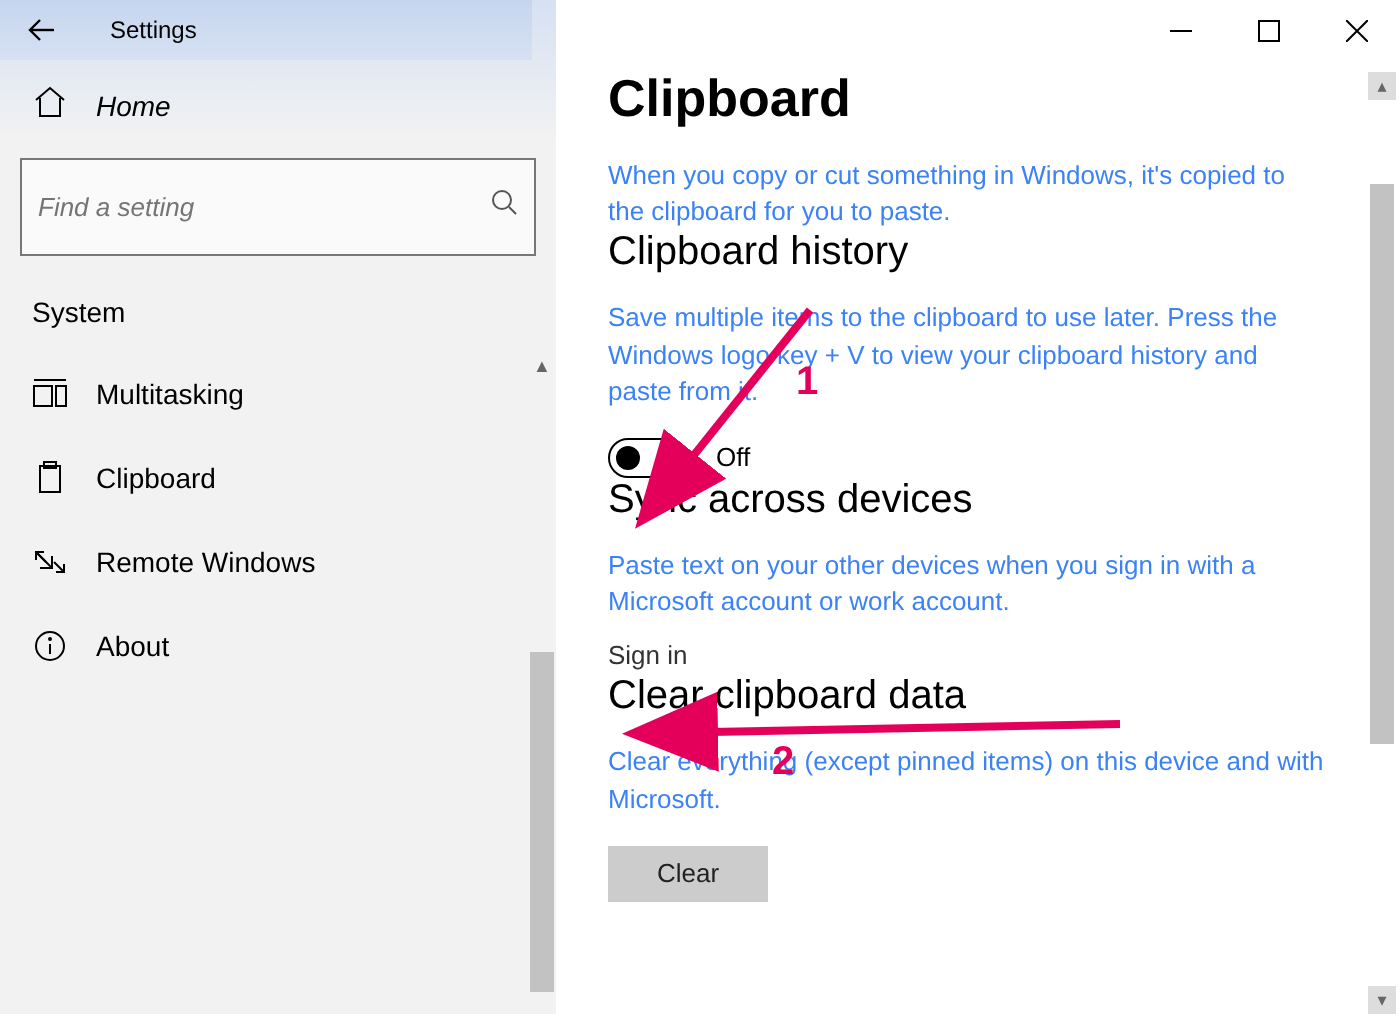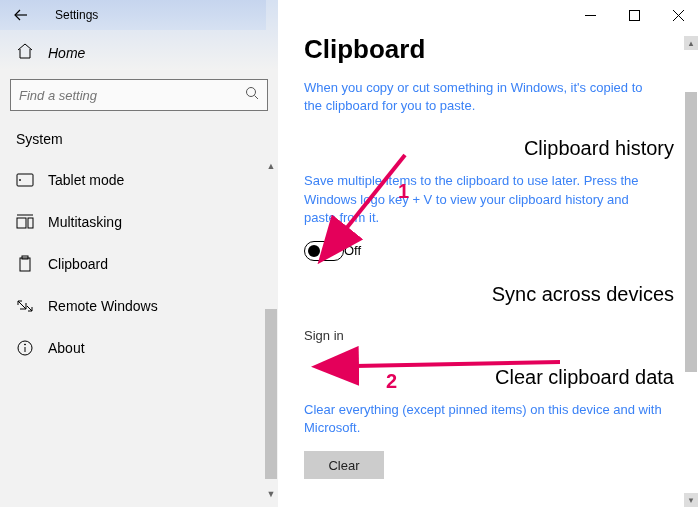--- a/index.html
+++ b/index.html
@@ -11,36 +11,36 @@
   .titlebar .btn { width: 44px; height: 30px; display: flex; align-items: center; justify-content: center; font-size: 12px; color: #000; }
   .titlebar .btn svg { width: 11px; height: 11px; stroke: #000; fill: none; stroke-width: 1; }
 
   
   .sidebar { width: 278px; height: 100%; background: #f2f2f2; position: relative; }
   .titlebar-title { position: absolute; top:0; left:0; right:12px; height:30px; display:flex; align-items:center; padding-left:55px; font-size:12px; color:#000; background: linear-gradient(#c6d5ee,#d6e1f2); }
   .titlebar-back { position:absolute; left:10px; top:4px; width:22px; height:22px; display:flex; align-items:center; justify-content:center; }
   .sidebar-gradient { background: linear-gradient(#d6e1f2,#f2f2f2 70px); padding-top:30px; }
   .home-row { display:flex; align-items:center; gap:14px; padding: 12px 16px; font-size:14px;font-style:italic; }
   .search-wrap { padding: 4px 10px 14px 10px; }
-  .search { display:flex; align-items:center; border:1px solid #777; background:#fafafa; height:32px; padding:0 8px; }
+  .search { display:flex; align-items:center; border:1px solid #777; background:#fafafa; height:49px; padding:0 8px; }
   .search input { flex:1; border:none; background:transparent; font-size:13px; color:#666; outline:none; font-style: italic; }
   .group-label { font-weight:400; font-size:14px; padding: 6px 16px 12px 16px; }
   .nav-scroll { position: relative; height: calc(100% - 165px); }
   .nav-item { display:flex; align-items:center; gap:14px; padding:12px 16px; font-size:14px; }
   .nav-item .ic { width:18px; height:18px; display:flex; align-items:center; justify-content:center; }
   .nav-scrollbar { position:absolute; right:0; top:0; width:14px; height:100%; }
   .sb-arrow { width:14px; height:14px; display:flex; align-items:center; justify-content:center; color:#666; font-size:9px; }
   .sb-thumb { position:absolute; right:1px; width:12px; background:#c2c2c2; }
 
   
   .content { flex:1; padding: 34px 26px 0 26px; overflow:hidden; position:relative; }
   h1.page-title { font-weight:600; font-size:26px; margin-bottom:14px; }
-  h2.section { font-weight:400; font-size:20px; margin-top:22px; margin-bottom:12px;text-align:right; }
+  h2.section { font-weight:400; font-size:20px; margin-bottom:12px; }
   p.body { font-size:13px; color:#3b82f6; line-height:1.4; max-width:360px; }
-  .toggle-row { display:flex; align-items:center; margin-top:14px; }
+  .toggle-row { display:flex; align-items:center; gap:14px; margin-top:14px; }
   .toggle { width:40px; height:20px; border:1px solid #000; border-radius:10px; position:relative; background:#fff; }
   .toggle .knob { position:absolute; left:3px; top:3px; width:12px; height:12px; border-radius:50%; background:#000; }
   .text-link { font-size:13px; color:#333; margin-top:10px; display:inline-block; }
   .clear-btn { margin-top:14px; width:80px; height:28px; background:#ccc; border:none; font-size:13px; color:#222; }
 
   .content-scrollbar { position:absolute; right:2px; top:36px; width:14px; height: calc(100% - 36px); }
   .content-scrollbar .sb-thumb { top:56px; height:280px; }
 
   
   .overlay { position:absolute; inset:0; pointer-events:none; }
@@ -104,29 +104,20 @@
         </div>
       </div>
 
       <div class="group-label">System</div>
     </div>
 
     <div class="nav-scroll">
       <div class="nav-item">
         <span class="ic">
           <svg width="18" height="18" viewBox="0 0 18 18" fill="none" stroke="#000" stroke-width="1">
-            <rect x="1" y="3" width="16" height="12" rx="1"></rect>
-              <circle cx="4" cy="9" r="0.5" fill="#000"></circle>
-          </svg>
-        </span>
-        <span>Tablet mode</span>
-      </div>
-      <div class="nav-item">
-        <span class="ic">
-          <svg width="18" height="18" viewBox="0 0 18 18" fill="none" stroke="#000" stroke-width="1">
             <rect x="1" y="5" width="9" height="10"></rect>
               <rect x="12" y="5" width="5" height="10"></rect>
               <line x1="1" y1="2" x2="17" y2="2"></line>
           </svg>
         </span>
         <span>Multitasking</span>
       </div>
       <div class="nav-item">
         <span class="ic">
           <svg width="18" height="18" viewBox="0 0 18 18" fill="none" stroke="#000" stroke-width="1">
@@ -178,20 +169,21 @@
     <h2 class="section">Clipboard history</h2>
     <p class="body">Save multiple items to the clipboard to use later. Press the Windows logo key + V to view your clipboard history and paste from it.</p>
     <div class="toggle-row">
       <div class="toggle">
         <div class="knob"></div>
       </div>
       <span style="font-size:13px;">Off</span>
     </div>
 
     <h2 class="section">Sync across devices</h2>
+    <p class="body">Paste text on your other devices when you sign in with a Microsoft account or work account.</p>
     <a class="text-link">Sign in</a>
 
     <h2 class="section">Clear clipboard data</h2>
     <p class="body">Clear everything (except pinned items) on this device and with Microsoft.</p>
     <button class="clear-btn">Clear</button>
 
     <div class="content-scrollbar">
       <div class="sb-arrow" style="background:#ddd;">▴</div>
       <div class="sb-thumb"></div>
       <div class="sb-arrow" style="position:absolute;bottom:0;background:#ddd;">▾</div>

